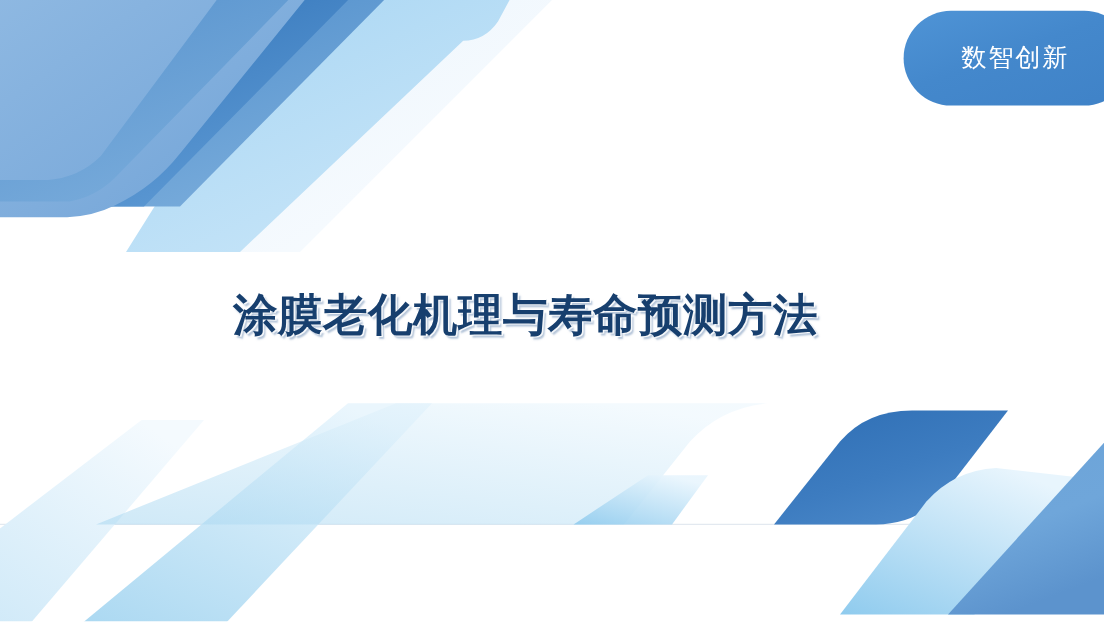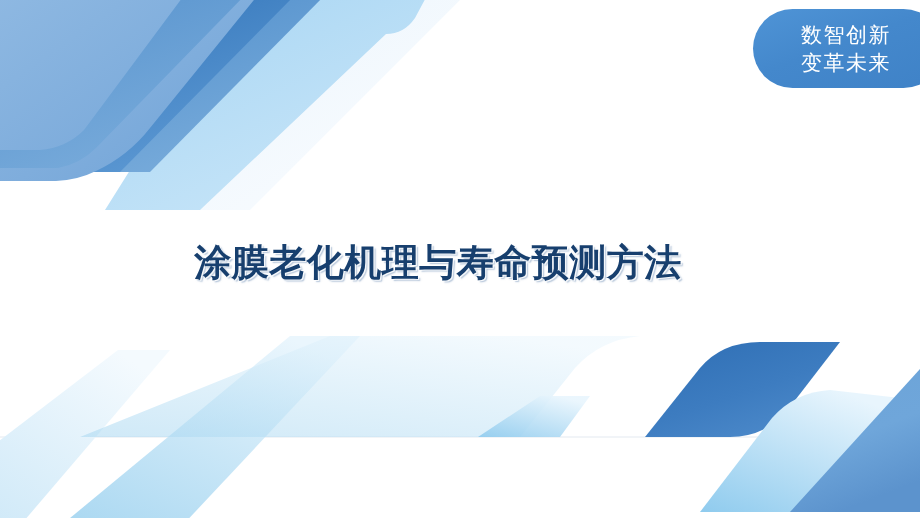--- a/index.html
+++ b/index.html
@@ -157,16 +157,15 @@
 
     <path d="M 930 358 L 930 512 L 790 512 Z" fill="url(#gCorner)"></path>
   </svg>
 
   <div id="title-block">
     <span id="slide-title">涂膜老化机理与寿命预测方法</span>
   </div>
 
   <div id="corner-badge">
     <span class="badge-line">数智创新</span>
-    <span class="badge-line">变革未来</span>
   </div>
 
 </div>
 
 </body></html>

